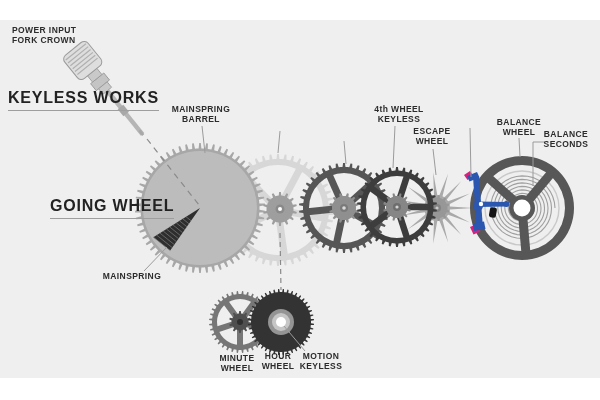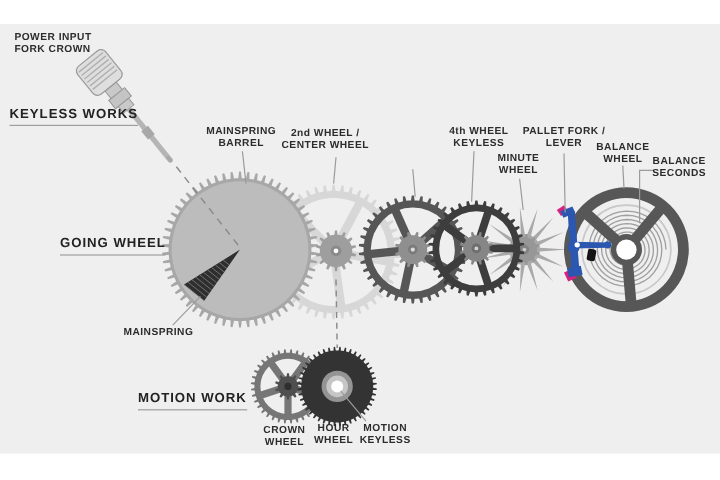--- a/index.html
+++ b/index.html
@@ -3,21 +3,21 @@
 <meta charset="utf-8">
 <style>
   html,body{margin:0;padding:0;background:#fff;}
   #stage{position:relative;width:600px;height:400px;overflow:hidden;background:#5eead4;
          font-family:"Liberation Sans",sans-serif;}
   #diagram-svg{position:absolute;left:0;top:0;}
   .lbl{position:absolute;font-weight:bold;font-size:8.5px;letter-spacing:.4px;color:#2c2c2c;
        text-align:center;transform:translateX(-50%);line-height:9.5px;white-space:nowrap;z-index:5;}
   .lbl-left{position:absolute;font-weight:bold;font-size:8.5px;letter-spacing:.4px;color:#2c2c2c;
        text-align:left;line-height:10px;white-space:nowrap;z-index:5;}
-  .section{position:absolute;font-weight:bold;font-size:11px;letter-spacing:.8px;color:#222;
+  .section{position:absolute;font-weight:bold;font-size:16px;letter-spacing:.8px;color:#222;
        border-bottom:1px solid #9e9e9e;padding-bottom:3px;white-space:nowrap;z-index:5;}
   .ln{display:block;}
 </style>
 </head>
 <body>
 
 <div id="stage">
   <svg id="diagram-svg" width="600" height="400">
       <rect x="0" y="0" width="600" height="400" fill="#ffffff"></rect>
       <rect x="0" y="20" width="600" height="358" fill="#efefef"></rect>
@@ -154,53 +154,44 @@
       </g>
     </svg>
 
   <div class="lbl-left" style="left:12px;top:25px">
     <span class="ln">POWER INPUT</span>
     <span class="ln">FORK CROWN</span>
   </div>
 
   <div class="section" style="left:8px;top:89px">KEYLESS WORKS</div>
   <div class="section" style="left:50px;top:197px">GOING WHEEL</div>
-  <div class="section" style="left:115px;top:326px">MOTION WORK</div>
 
   <div class="lbl" style="left:201px;top:105px">
     <span class="ln">MAINSPRING</span>
     <span class="ln">BARREL</span>
   </div>
-  <div class="lbl" style="left:271px;top:106px">
-    <span class="ln">2nd WHEEL /</span>
-    <span class="ln">CENTER WHEEL</span>
-  </div>
   <div class="lbl" style="left:399px;top:105px">
     <span class="ln">4th WHEEL</span>
     <span class="ln">KEYLESS</span>
   </div>
   <div class="lbl" style="left:432px;top:127px">
-    <span class="ln">MINUTE</span>
-    <span class="ln">WHEEL</span>
-  </div>
-  <div class="lbl" style="left:470px;top:105px">
-    <span class="ln">PALLET FORK /</span>
-    <span class="ln">LEVER</span>
+    <span class="ln">ESCAPE</span>
+    <span class="ln">WHEEL</span>
   </div>
   <div class="lbl" style="left:519px;top:118px">
     <span class="ln">BALANCE</span>
     <span class="ln">WHEEL</span>
   </div>
   <div class="lbl" style="left:566px;top:130px">
     <span class="ln">BALANCE</span>
     <span class="ln">SECONDS</span>
   </div>
   <div class="lbl" style="left:132px;top:272px">MAINSPRING</div>
   <div class="lbl" style="left:237px;top:354px">
-    <span class="ln">CROWN</span>
+    <span class="ln">MINUTE</span>
     <span class="ln">WHEEL</span>
   </div>
   <div class="lbl" style="left:278px;top:352px">
     <span class="ln">HOUR</span>
     <span class="ln">WHEEL</span>
   </div>
   <div class="lbl" style="left:321px;top:352px">
     <span class="ln">MOTION</span>
     <span class="ln">KEYLESS</span>
   </div>

